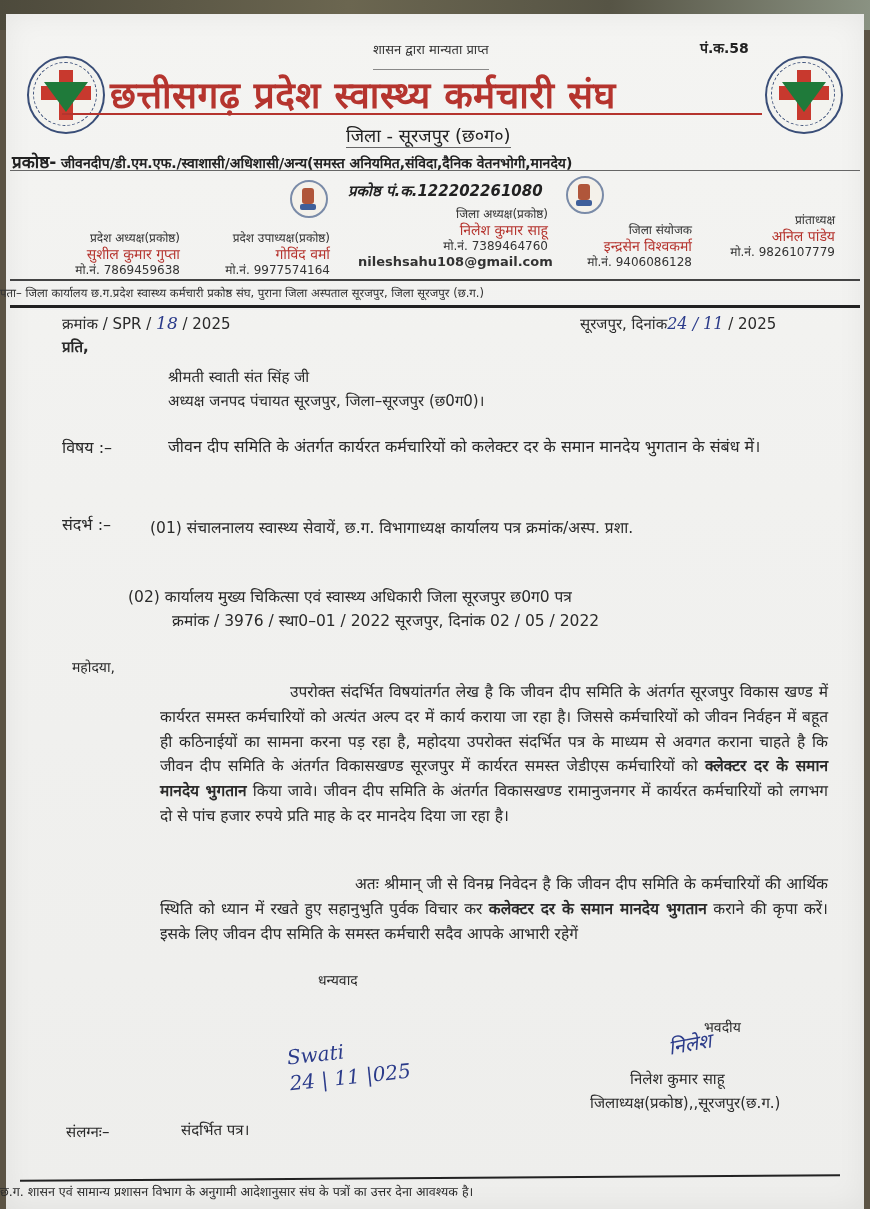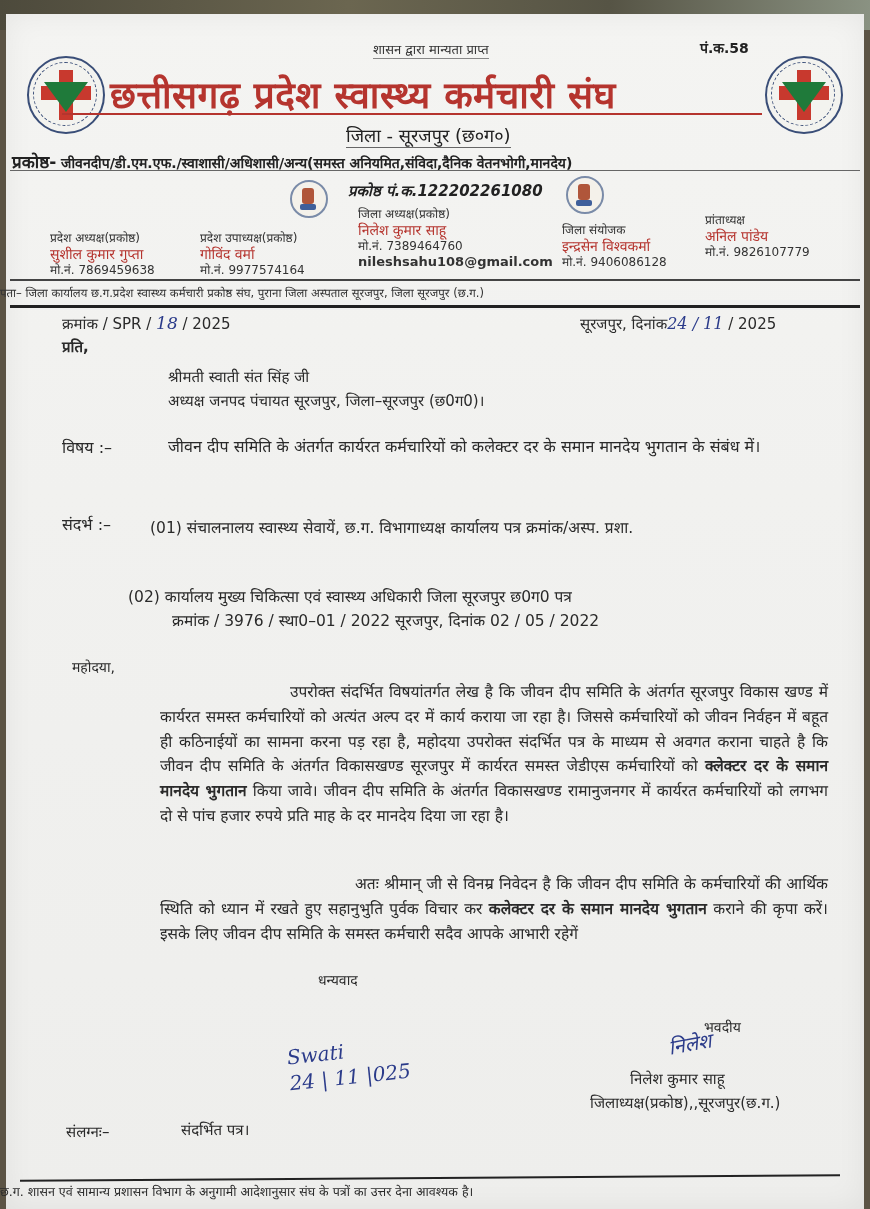--- a/index.html
+++ b/index.html
@@ -13,21 +13,21 @@
   .bg-top {
     position: absolute; left: 0; top: 0; width: 870px; height: 30px;
     background: linear-gradient(90deg, #4d4a3c, #6b6650 40%, #565445 70%, #8a9282);
   }
   .paper {
     position: absolute; left: 6px; top: 14px; width: 858px; height: 1195px;
     background: linear-gradient(180deg, #f4f4f2 0%, #f1f1ef 40%, #eeeeec 100%);
     box-shadow: inset 0 0 30px rgba(0,0,0,0.06);
   }
   .abs { position: absolute; }
-  .recognized { left: 373px; top: 40px; font-size: 13px; color: #333; border-bottom: 1px solid #888; padding-bottom: 0; }
+  .recognized { left: 373px; top: 40px; font-size: 13px; color: #333; border-bottom: 1px solid #888; padding-bottom: 11px; }
   .regno { left: 700px; top: 38px; font-size: 14px; color: #222; font-weight: bold; }
   .title {
     left: 110px; top: 68px; font-size: 37px; color: #b5342e; font-weight: bold;
     letter-spacing: 0.5px; white-space: nowrap;
   }
   .title-line { left: 62px; top: 113px; width: 700px; height: 2px; background: #b5342e; }
   .district { left: 346px; top: 123px; font-size: 18px; color: #222; border-bottom: 1px solid #666; }
   .cells { left: 12px; top: 150px; font-size: 14px; color: #222; font-weight: bold; white-space: nowrap; }
   .cells .k { font-size: 17px; }
   .cells-line { left: 10px; top: 170px; width: 850px; height: 1px; background: #666; }
@@ -40,21 +40,21 @@
   .logo .tri { position: absolute; left: 15px; top: 24px; width: 0; height: 0; border-left: 22px solid transparent; border-right: 22px solid transparent; border-top: 30px solid #1f7a3a; }
   .logo .ring { position: absolute; left: 4px; top: 4px; width: 62px; height: 62px; border-radius: 50%; border: 1px dashed #3a4e78; }
 
   .emb { width: 34px; height: 34px; border-radius: 50%; border: 2px solid #7a8ba8; background: #f4f1ea; }
   .emb .fist { position: absolute; left: 10px; top: 6px; width: 12px; height: 16px; background: #b0563a; border-radius: 3px; }
   .emb .band { position: absolute; left: 8px; top: 22px; width: 16px; height: 6px; background: #3f5f9a; border-radius: 2px; }
   .emb-l { left: 290px; top: 180px; }
   .emb-r { left: 566px; top: 176px; }
 
   .cellreg { left: 348px; top: 180px; font-size: 15px; font-weight: bold; font-style: italic; color: #222; }
-  .office { text-align: left; font-size: 12px; color: #333; line-height: 16px; }
+  .office { text-align: right; font-size: 12px; color: #333; line-height: 16px; }
   .office .nm { color: #b5342e; font-size: 14px; font-weight: normal; }
   .office .ph { color: #333; font-size: 12px; }
   .o1 { left: 50px; top: 230px; width: 130px; }
   .o2 { left: 200px; top: 230px; width: 130px; }
   .o3 { left: 358px; top: 206px; width: 190px; }
   .o3 .email { font-size: 13px; font-weight: bold; color: #333; }
   .o4 { left: 562px; top: 222px; width: 130px; }
   .o5 { left: 705px; top: 212px; width: 130px; }
   .addr-top { left: 10px; top: 279px; width: 850px; height: 2px; background: #444; }
   .addr { left: 0; top: 285px; width: 870px; text-align: left; font-size: 11.5px; color: #333; }

